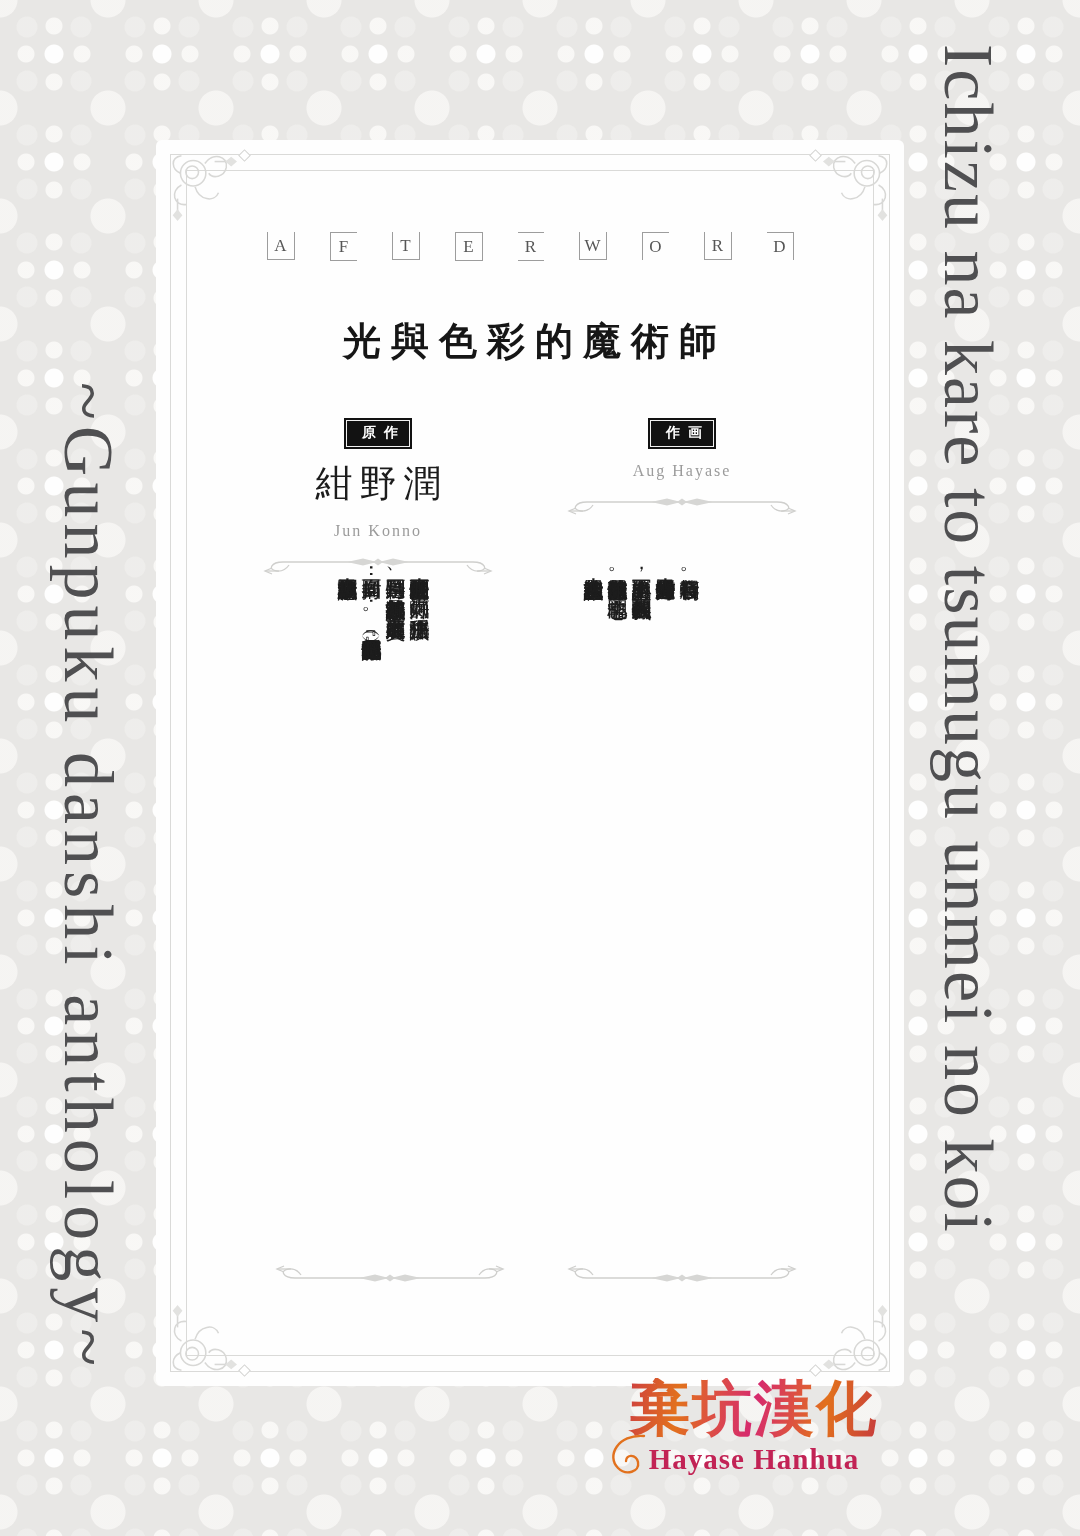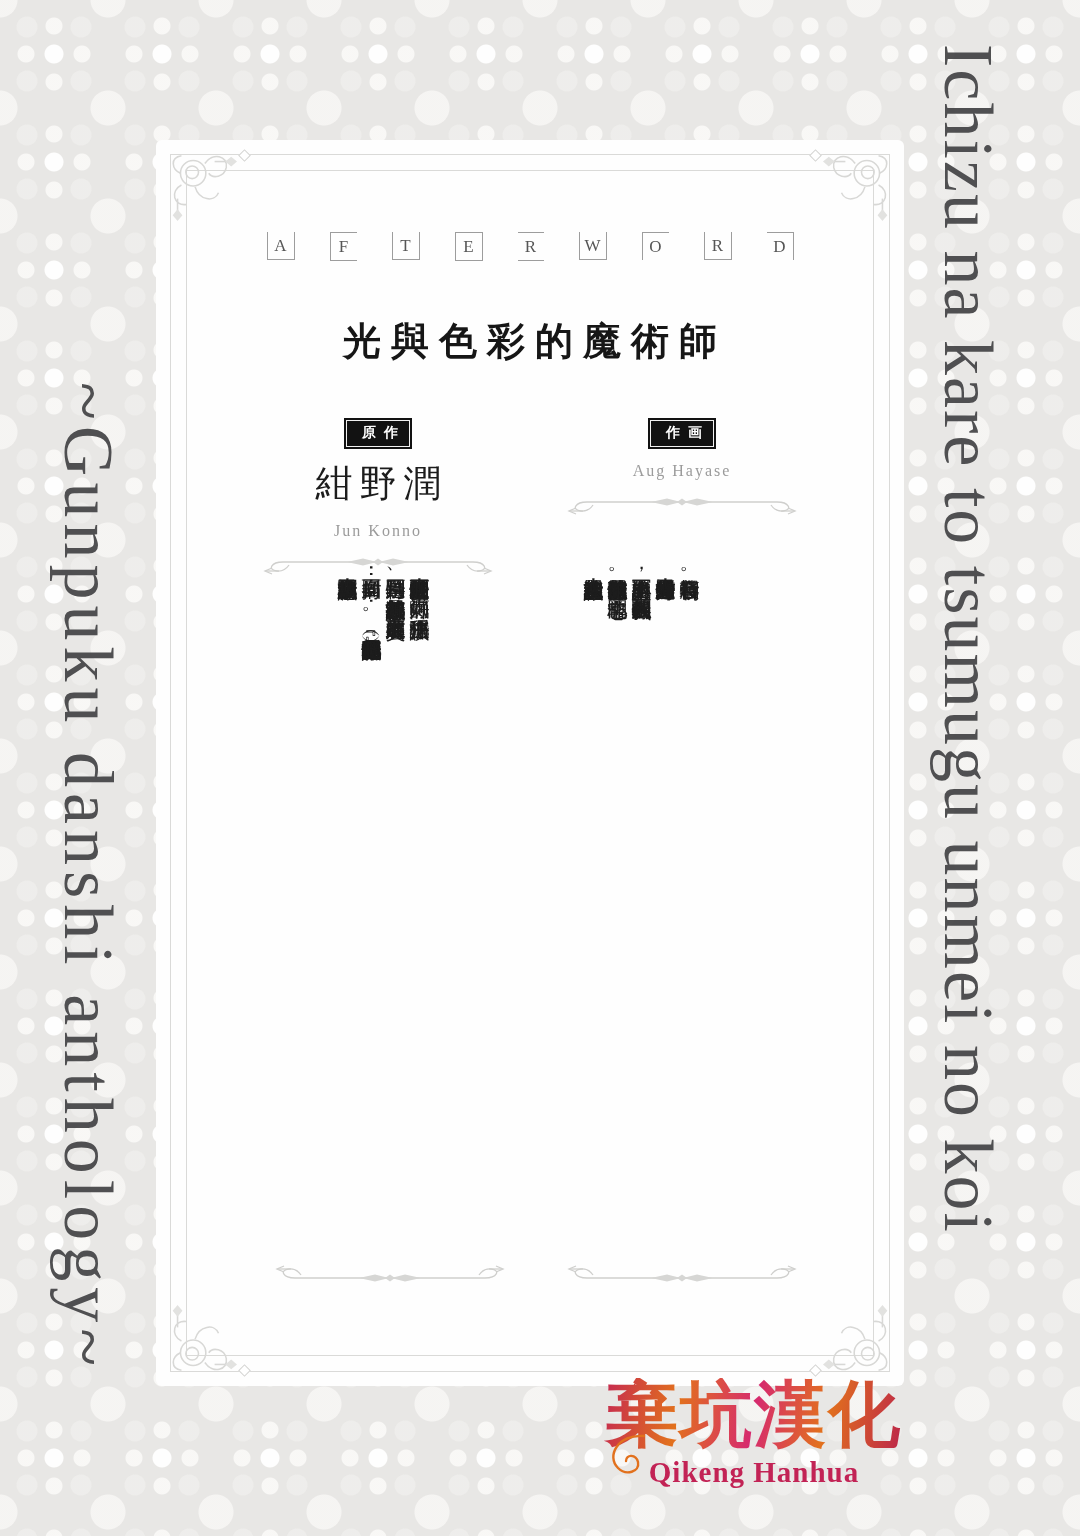--- a/index.html
+++ b/index.html
@@ -110,21 +110,21 @@
     white-space:pre-line;font-size:20px;line-height:24px;letter-spacing:0;
     color:#1d1d1d;
   }
   .comment-artist{top:424px;right:202px;width:128px;height:465px;}
   .comment-original{top:424px;right:472px;width:106px;height:668px;}
 
   
   .logo{position:absolute;left:598px;top:1378px;width:312px;text-align:center;}
   .logo-flourish{position:absolute;left:6px;top:52px;width:46px;height:52px;}
   .logo-cjk{
-    font-size:72px;line-height:1.05;font-weight:700;letter-spacing:2px;
+    font-size:60px;line-height:1.05;font-weight:700;letter-spacing:2px;
     background:linear-gradient(100deg,#c32355 0%,#e2711d 26%,#d62a6e 50%,#e2711d 72%,#b81e4e 100%);
     -webkit-background-clip:text;background-clip:text;color:transparent;
   }
   .logo-romaji{
     margin-top:2px;font-size:29px;font-weight:700;color:#c22355;
     letter-spacing:1px;font-family:"Liberation Serif",serif;
   }
   .defs-hidden{position:absolute;width:0;height:0;overflow:hidden;}
 </style>
 </head>
@@ -243,15 +243,15 @@
     <svg class="divider flip divider-bottom right-col" viewBox="0 0 238 26">
         <use href="#divider-orn"></use>
       </svg>
   </div>
 
   <div class="logo">
     <svg class="logo-flourish" viewBox="0 0 46 52">
       <path d="M40 6 C14 4 2 26 14 38 C22 46 36 42 34 32 C32 24 22 24 22 31" fill="none" stroke="#e2711d" stroke-width="2.4" stroke-linecap="round"></path>
     </svg>
     <div class="logo-cjk">棄坑漢化</div>
-    <div class="logo-romaji">Qikeng Hanhua</div>
+    <div class="logo-romaji">Hayase Hanhua</div>
   </div>
 </div>
 
 </body></html>

